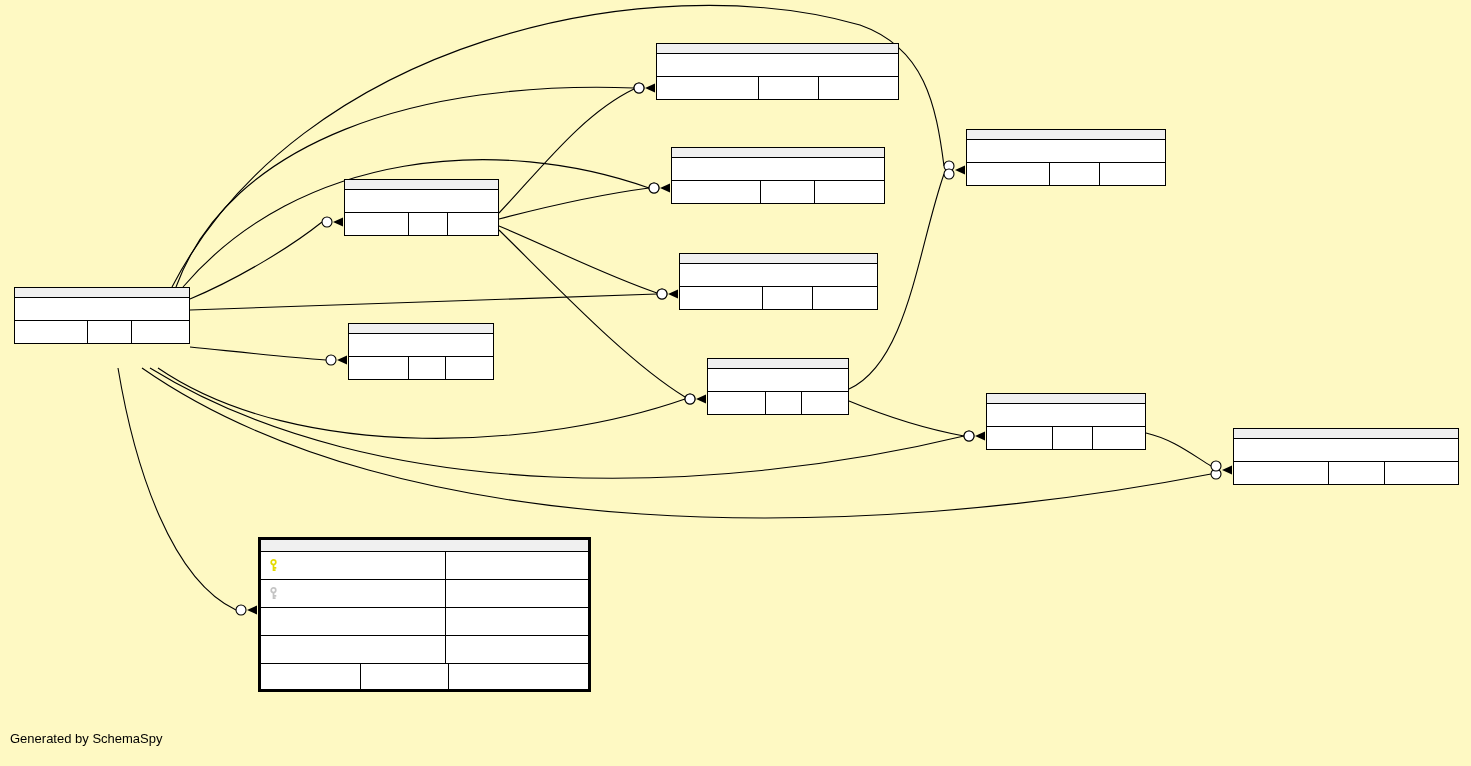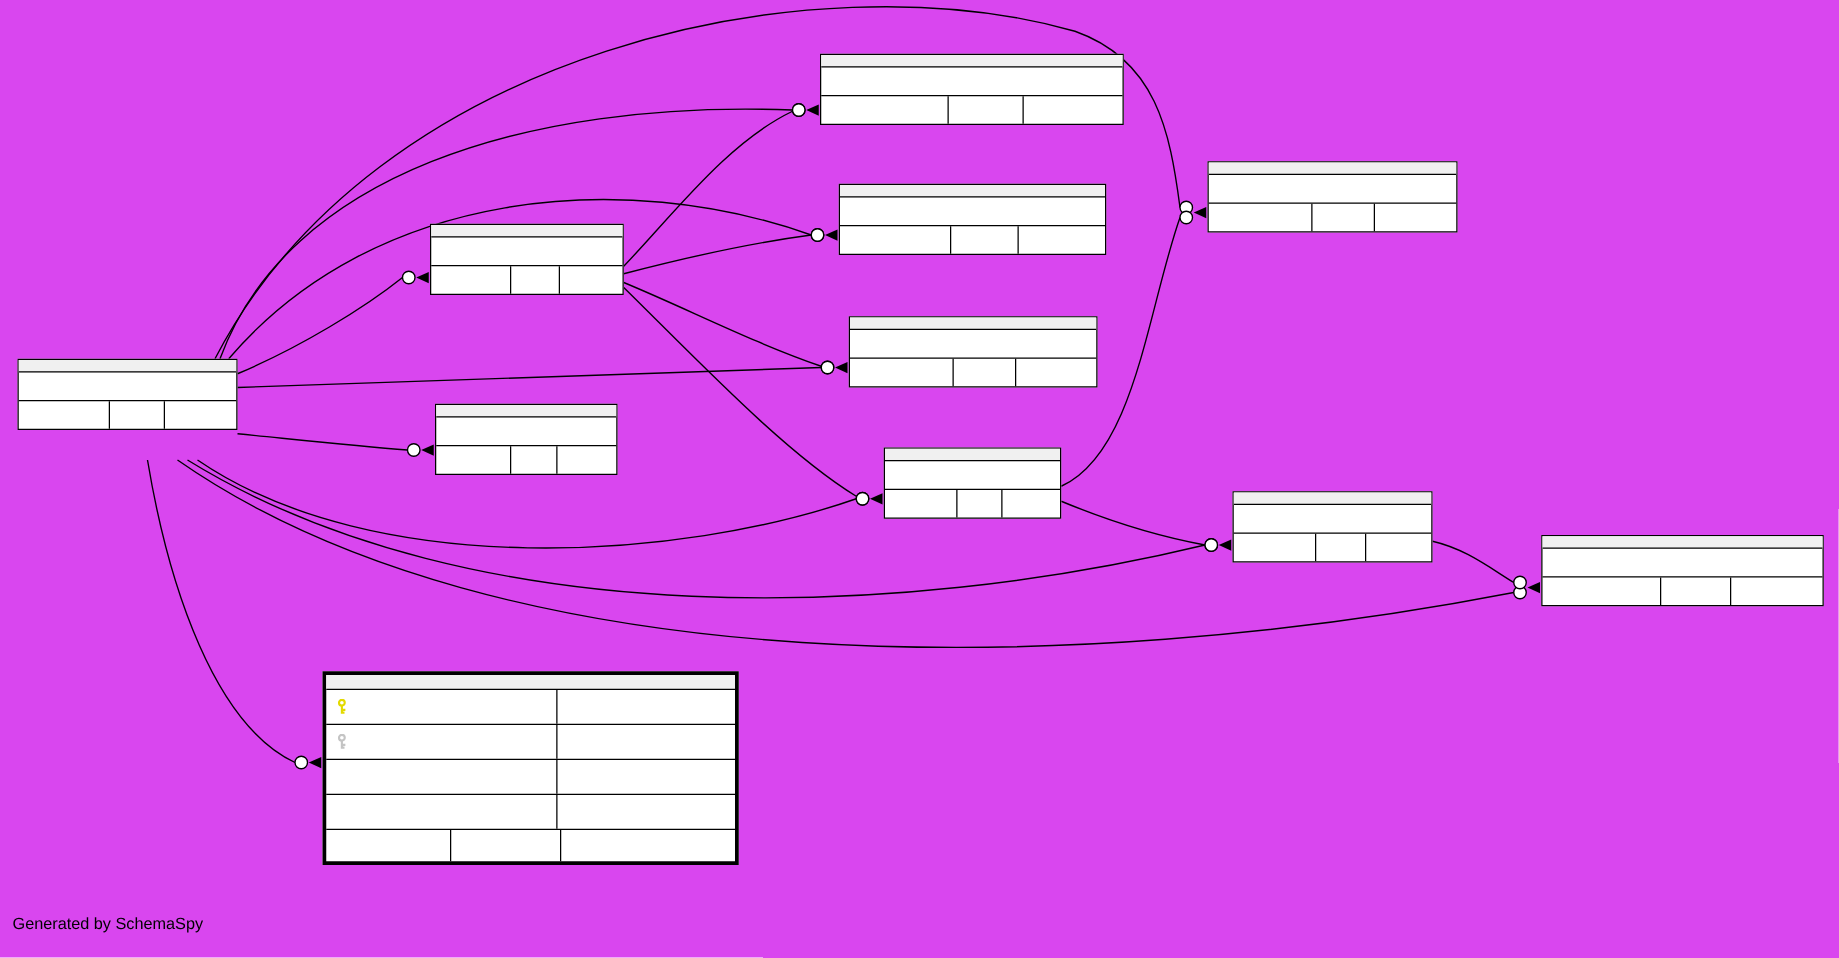--- a/index.html
+++ b/index.html
@@ -1,16 +1,16 @@
 <!DOCTYPE html>
 <html><head>
 <meta charset="utf-8">
 <style>
   html,body{margin:0;padding:0;background:#fff;}
-  .stage{position:relative;width:1471px;height:766px;background:#d946ef;
+  .stage{position:relative;width:1471px;height:766px;background:#fef9c3;
          font-family:"Liberation Sans",sans-serif;color:#000;overflow:hidden;}
   svg.edge-layer{position:absolute;left:0;top:0;pointer-events:none;}
   .tbl{position:absolute;background:#fff;border:1px solid #000;font-size:13px;box-sizing:border-box;}
   .tbl.focal{border:3px solid #000;}
   .tbl-head{background:#f0f0f0;border-bottom:1px solid #000;padding:5px 7px 4px;
             white-space:nowrap;display:flex;align-items:baseline;gap:6px;}
   .tbl.focal .tbl-head{padding:6px 7px 5px;}
   .tbl-name{font-weight:bold;font-size:13.5px;cursor:pointer;}
   .tbl-tag{font-size:12.5px;}
   .tbl.focal .tbl-tag{margin-left:auto;}

